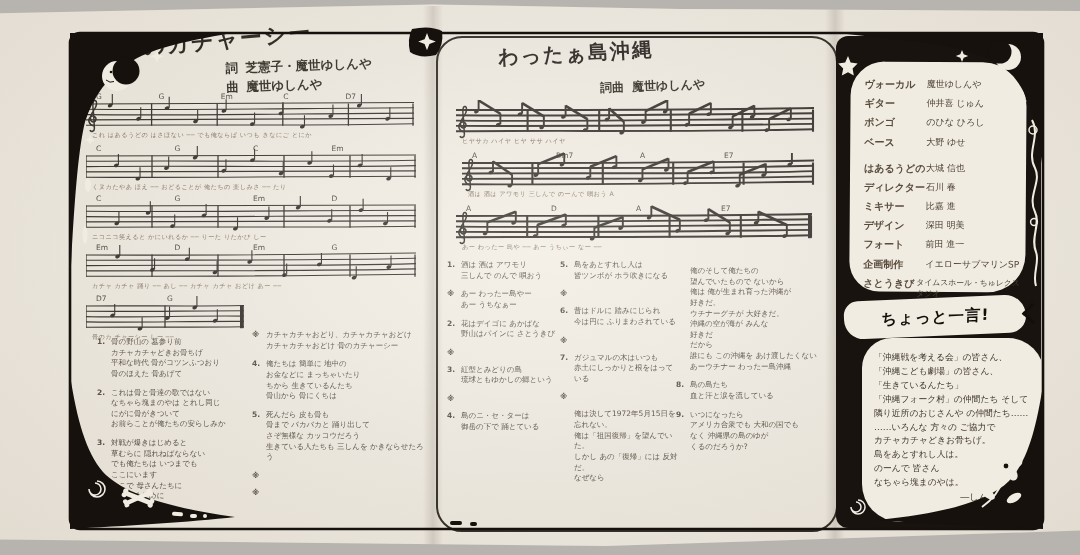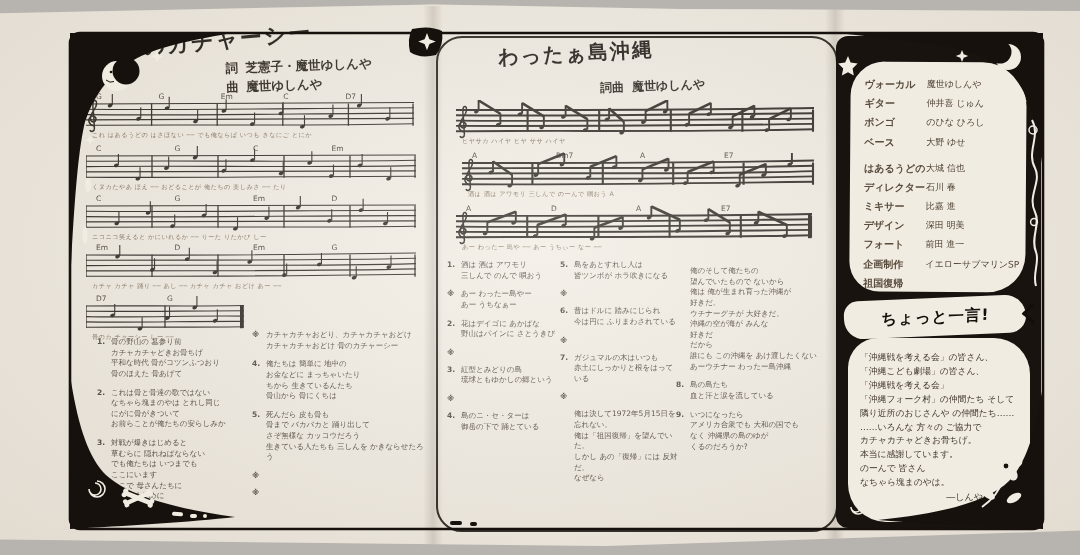--- a/index.html
+++ b/index.html
@@ -49,21 +49,21 @@
   .cvalue{font-size:9px;color:#4e4234;}
   .cvalue.small{font-size:7.8px;}
   .cvalue.shift{padding-left:16px;}
   .banner{left:8px;top:262px;width:182px;height:38px;border-radius:20px 30px 24px 28px;
           transform:rotate(-2.5deg);display:flex;align-items:center;justify-content:center;}
   .banner-text{font-size:15.5px;font-weight:900;letter-spacing:1px;color:#120e09;
                transform:skewX(-4deg);}
   .banner::after{content:"";position:absolute;right:-14px;top:12px;width:12px;height:12px;
           border-left:3px solid #120e09;border-bottom:3px solid #120e09;
           transform:rotate(45deg);}
-  .note-blob{left:12px;top:302px;width:182px;height:184px;border-radius:30px 36px 32px 38px;
+  .note-blob{left:26px;top:302px;width:182px;height:184px;border-radius:30px 36px 32px 38px;
              padding:13px 10px 0 12px;box-sizing:border-box;}
   .nline{font-size:8.8px;line-height:13.9px;color:#3f352a;}
   .sig{font-size:9px;color:#3f352a;text-align:right;padding-right:28px;margin-top:1px;}
 
   svg text{font-family:"DejaVu Sans",sans-serif;}
   .frame-svg{position:absolute;inset:0;z-index:40;pointer-events:none;}
   .score{position:absolute;}
   #score-left{left:86px;top:90px;width:340px;height:256px;}
   #score-right{left:456px;top:100px;width:378px;height:164px;}
 </style>
@@ -612,40 +612,41 @@
         </div>
         <div class="crow">
           <span class="clabel">フォート</span>
           <span class="cvalue">前田 進一</span>
         </div>
         <div class="crow">
           <span class="clabel">企画制作</span>
           <span class="cvalue">イエローサブマリンSP</span>
         </div>
         <div class="crow">
-          <span class="clabel">祖国復帰</span>
+          <span class="clabel">さとうきび</span>
+          <span class="cvalue small">タイムスホール・ちゅレクスタジオ</span>
         </div>
         <div class="crow gap">
           <span class="clabel">協力</span>
           <span class="cvalue shift">CBS ソニー</span>
         </div>
       </div>
     <div class="blob banner">
       <span class="banner-text">ちょっと一言!</span>
     </div>
     <div class="blob note-blob">
       <div id="noteLines">
           <div class="nline">「沖縄戦を考える会」の皆さん、</div>
           <div class="nline">「沖縄こども劇場」の皆さん、</div>
-          <div class="nline">「沖縄戦を考える会」</div>
+          <div class="nline">「生きているんたち」</div>
           <div class="nline">「沖縄フォーク村」の仲間たち そして</div>
           <div class="nline">隣り近所のおじさんや の仲間たち……</div>
           <div class="nline">……いろんな 方々の ご協力で</div>
           <div class="nline">カチャカチャどきお骨ちげ。</div>
-          <div class="nline">本当に感謝しています。</div>
+          <div class="nline">島をあとすれし人は。</div>
           <div class="nline">のーんで 皆さん</div>
           <div class="nline">なちゃら塊まのやは。</div>
         </div>
       <div class="sig">―しんやー</div>
     </div>
   </div>
 
   <svg class="frame-svg" viewBox="0 0 1080 555">
     <rect x="70" y="33" width="973" height="496" rx="10" fill="none" stroke="#16110c" stroke-width="2.6"></rect>
 

